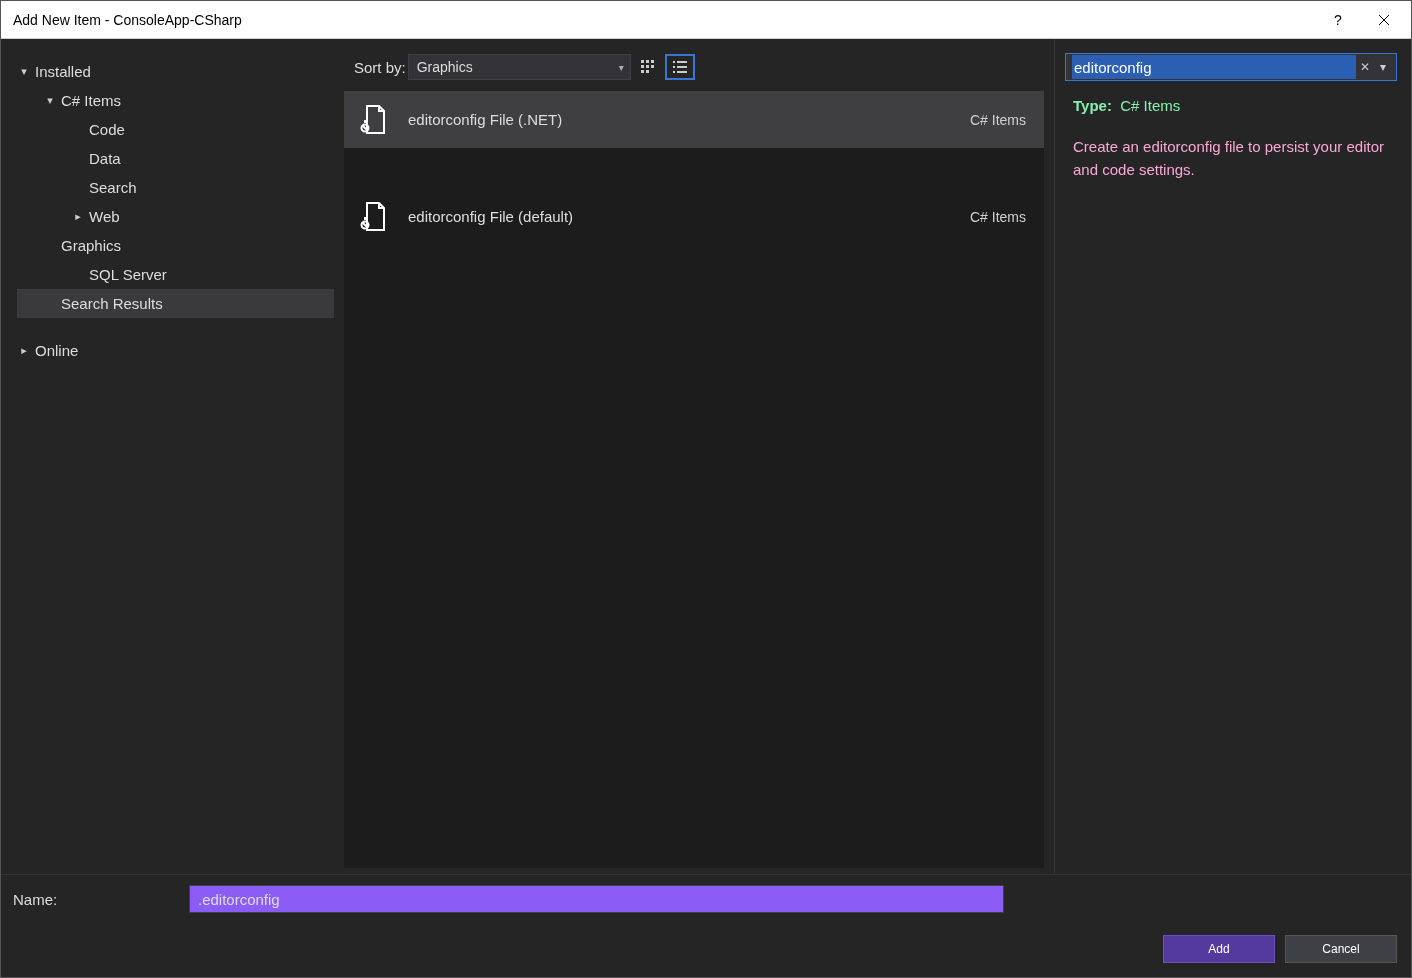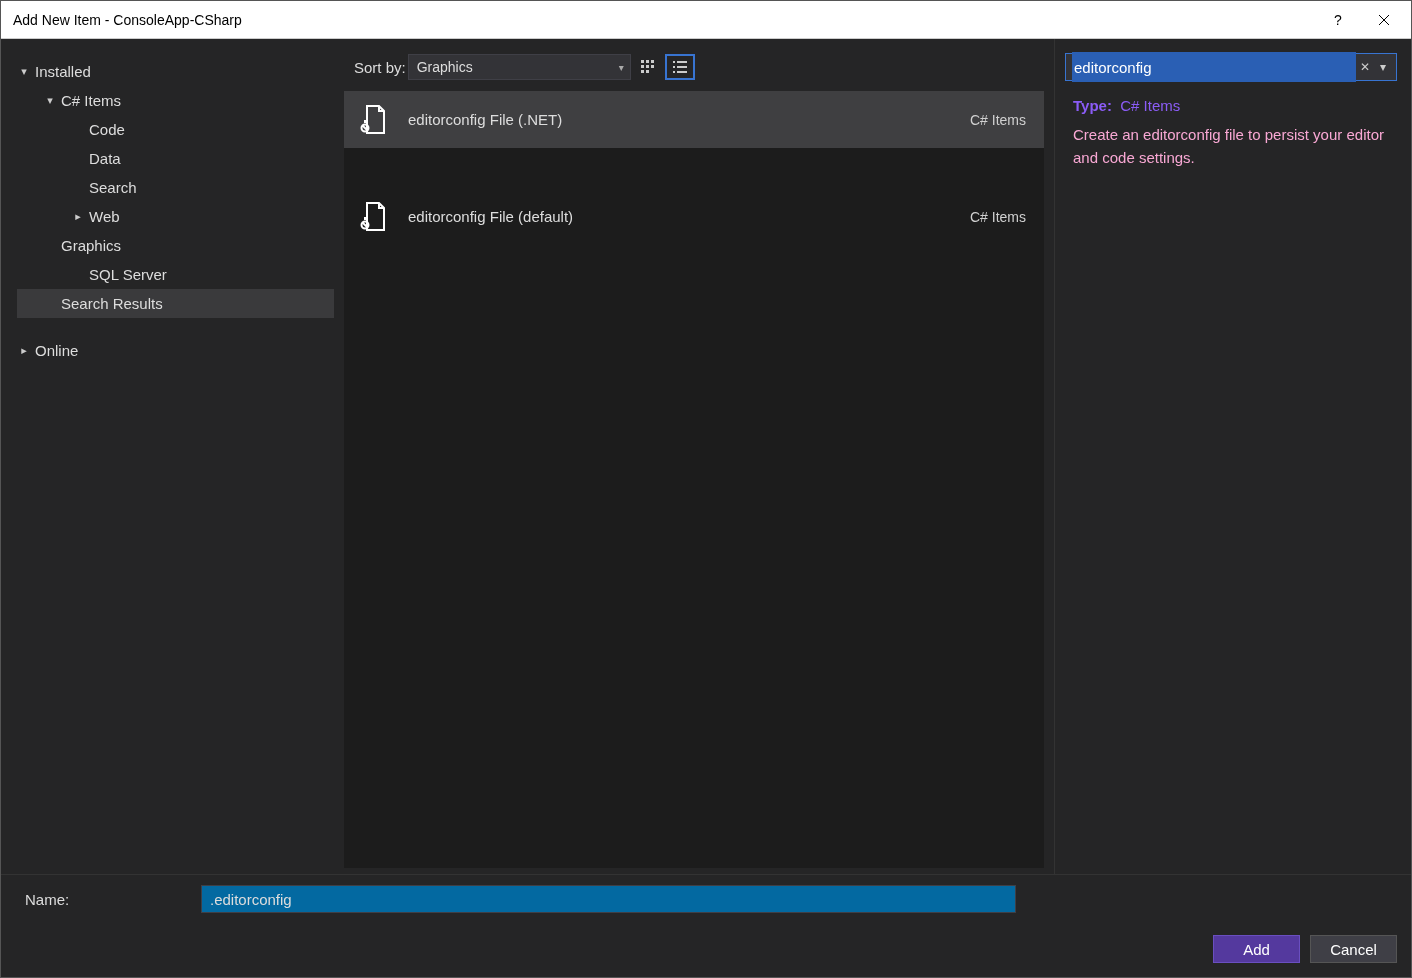--- a/index.html
+++ b/index.html
@@ -110,21 +110,21 @@
   padding: 0 4px 0 6px;
   position: relative;
 }
 .search-input {
   flex: 1;
   background: #2a5fb4;
   color: #fff;
   border: none;
   outline: none;
   font-size: 15px;
-  height: 30px;
+  height: 24px;
   padding: 0 2px;
 }
 .search-clear, .search-caret {
   width: 18px; text-align: center; color: #ccc; font-size: 12px;
 }
 
 .template-list {
   flex: 1;
   background: #1c1c1c;
   margin: 4px 10px 6px 0;
@@ -151,48 +151,48 @@
 .details {
   width: 357px;
   padding: 58px 18px 10px 18px;
   background: #252526;
   border-left: 1px solid #333;
   position: relative;
 }
 .details .search-abs {
   position: absolute; top: 14px; left: 10px; right: 14px;
 }
-.detail-type-row { font-size: 15px; color: #8b5cf6; margin-bottom: 10px; }
+.detail-type-row { font-size: 15px; color: #86efac; margin-bottom: 22px; }
 .detail-type-row b { font-weight: 600; }
 .detail-desc { font-size: 15px; color: #f9a8d4; line-height: 1.5; }
 
 .footer {
   background: #252526;
-  padding: 10px 14px 14px 22px;
+  padding: 10px 14px 14px 10px;
   border-top: 1px solid #333;
 }
 .name-row {
   display: flex; align-items: center; gap: 18px; margin-bottom: 22px;
 }
 .name-label { width: 160px; font-size: 15px; color: #ddd; padding-left: 2px; }
 .name-input {
   flex: 0 0 815px;
   height: 28px;
-  background: #0369a1;
+  background: #8b5cf6;
   border: 1px solid #3f3f46;
   color: #ddd;
   padding: 0 8px;
   font-size: 15px;
   outline: none;
 }
 .btn-row { display: flex; justify-content: flex-end; gap: 10px; }
 .btn {
-  width: 87px; height: 28px;
+  width: 112px; height: 28px;
   display: flex; align-items: center; justify-content: center;
-  font-size: 15px;
+  font-size: 12px;
   color: #fff;
   border: 1px solid #555;
   background: #3f3f46;
 }
 .btn.primary { background: #54399e; border-color: #6a4fc0; }
 </style>
 </head>
 <body>
 
 <div class="window">

